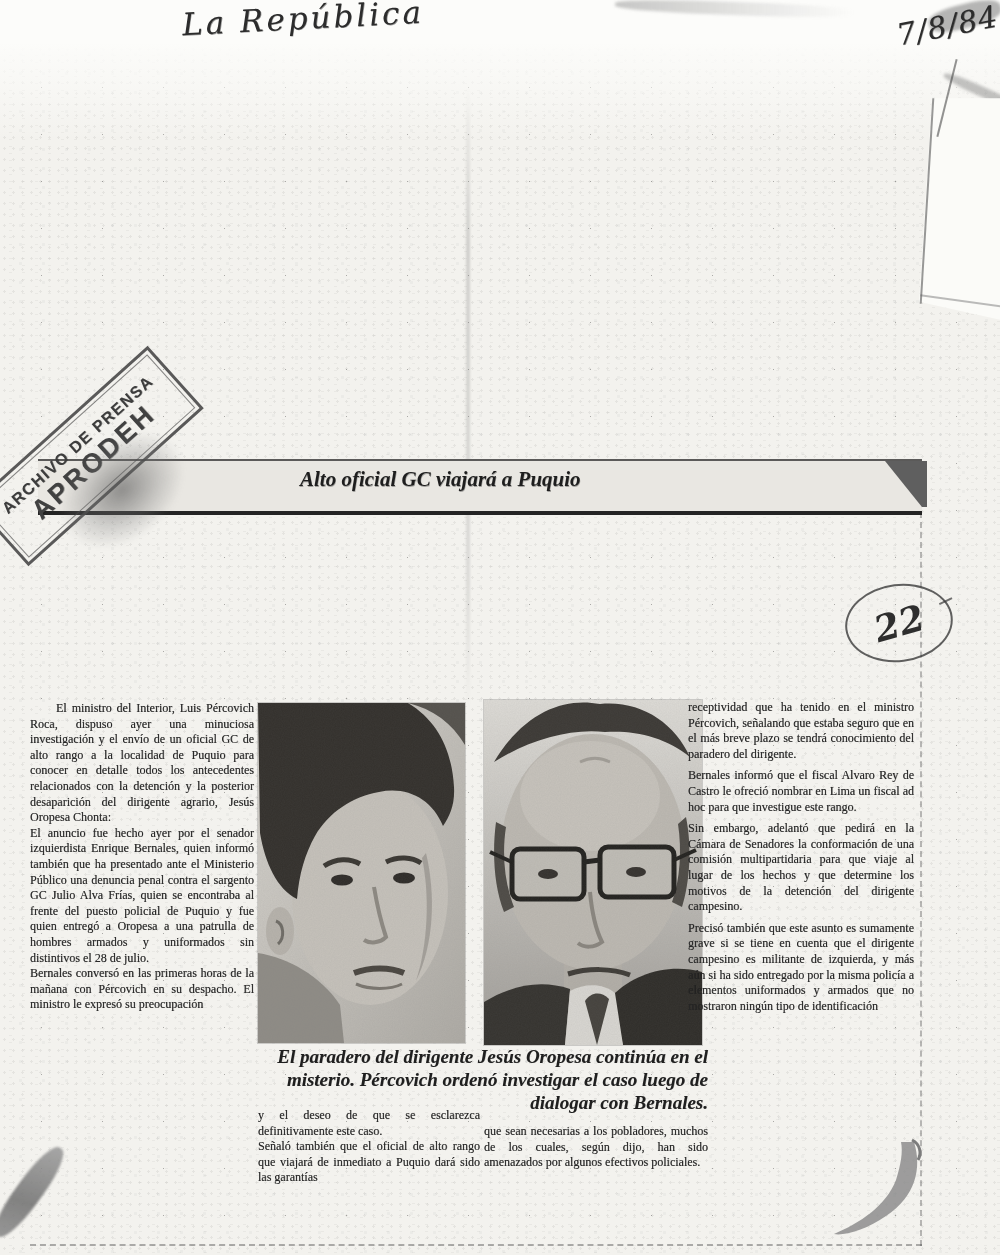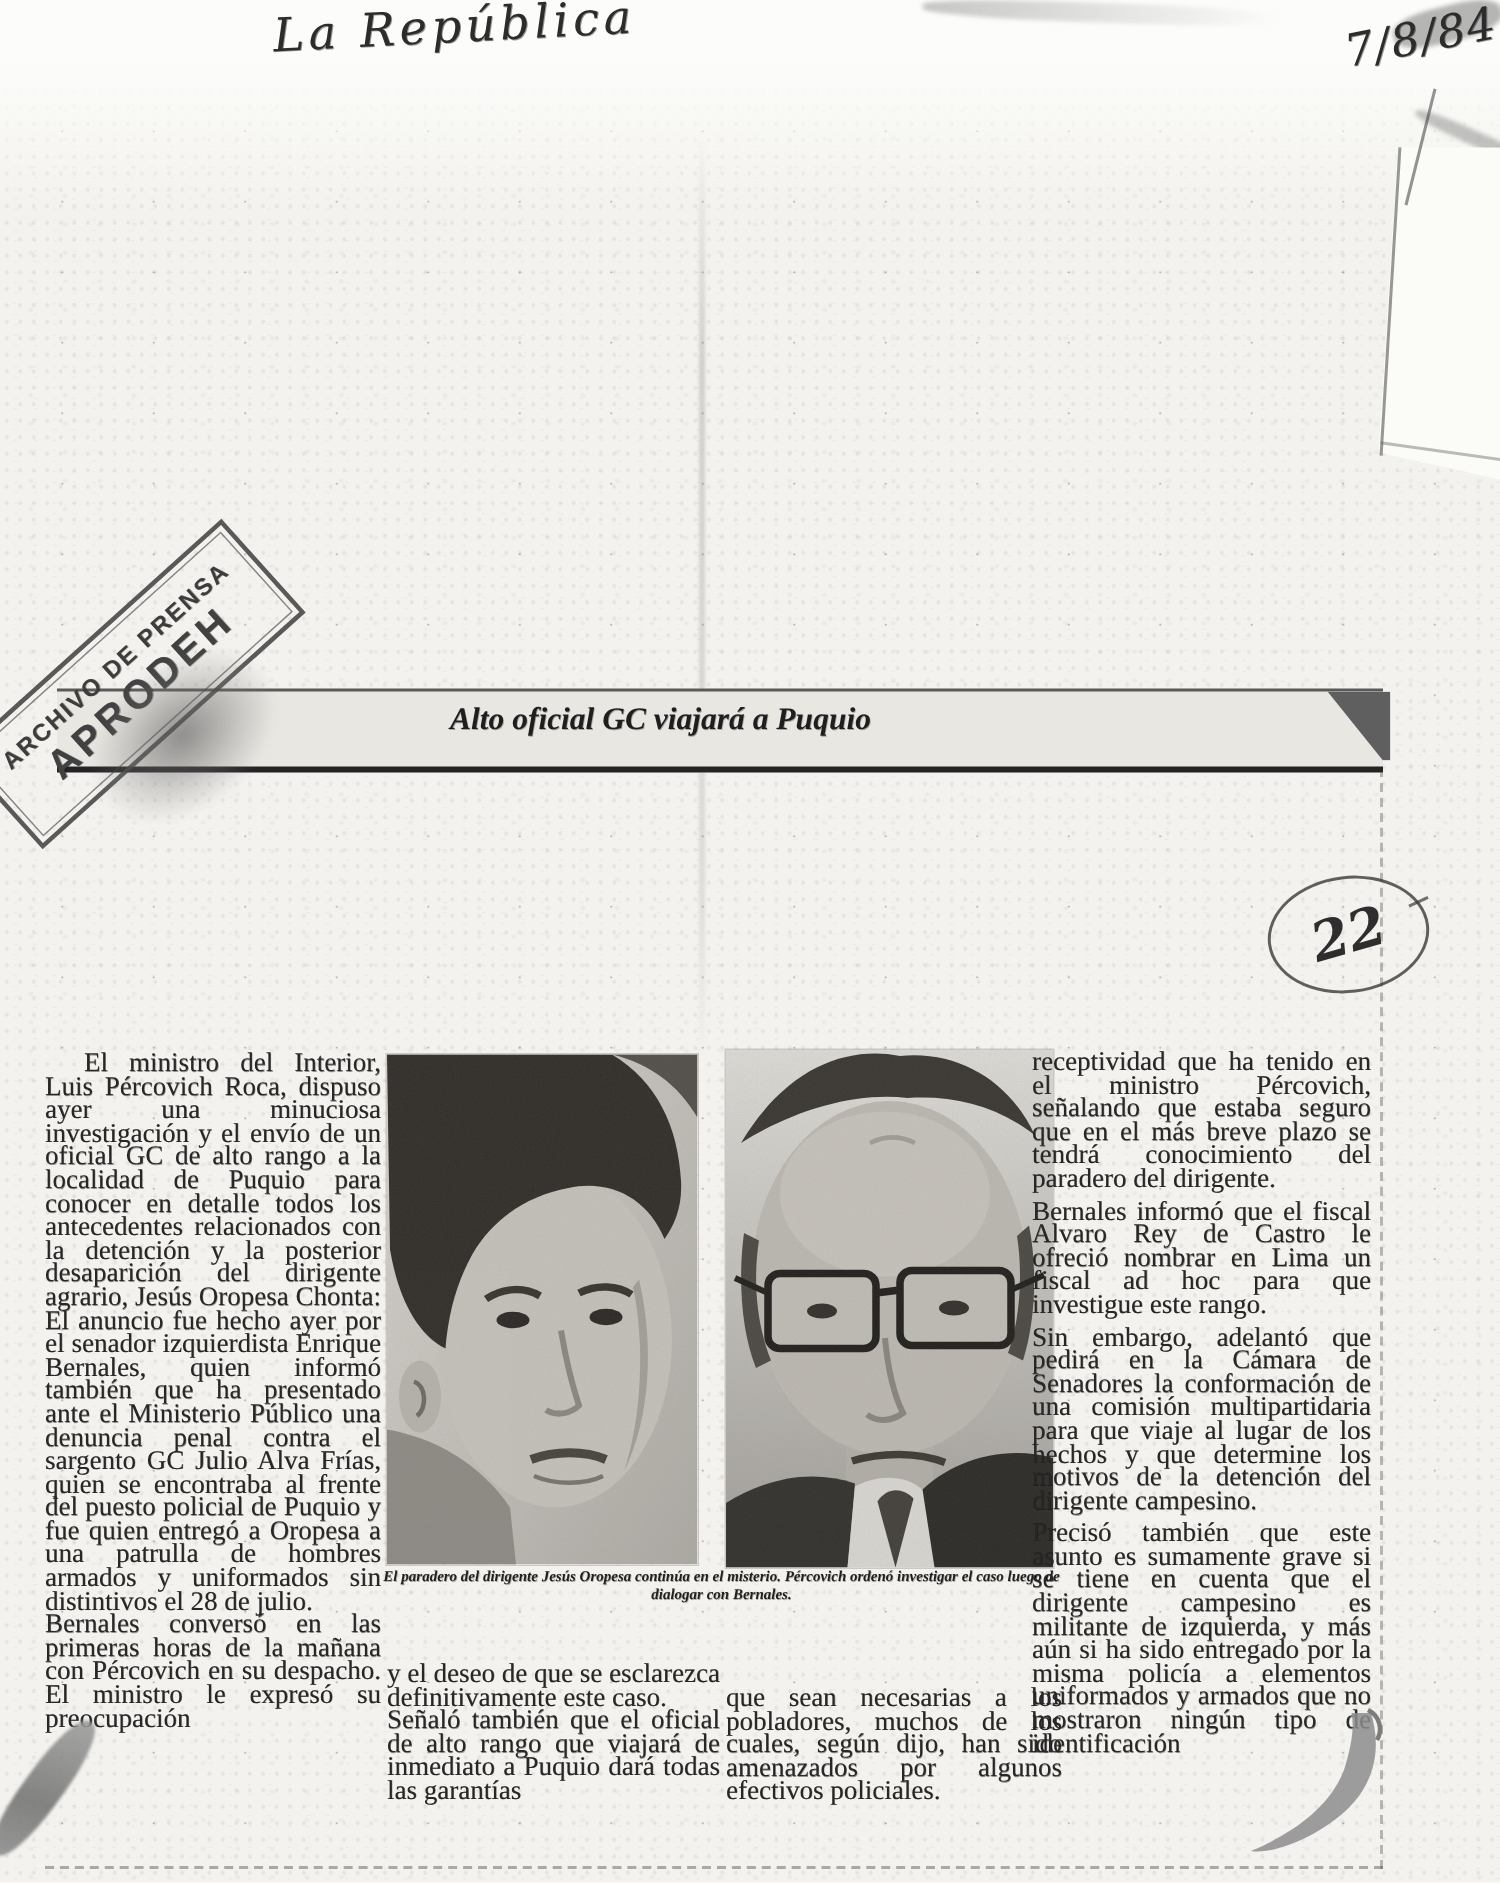--- a/index.html
+++ b/index.html
@@ -72,25 +72,25 @@
     border:2.5px solid rgba(58,58,58,.8);border-radius:50%;transform:rotate(-7deg);
     display:flex;align-items:center;justify-content:center;}
   .circled span{font-family:"DejaVu Serif",serif;font-style:italic;font-size:36px;font-weight:bold;
     color:#2e2e2e;transform:rotate(-9deg);}
   .circled .tick{position:absolute;right:-4px;top:20px;width:14px;height:2px;background:rgba(58,58,58,.7);
     transform:rotate(-18deg);}
   
   .photo{position:absolute;z-index:3;box-shadow:0 0 0 1px rgba(80,80,80,.25);}
   .photo svg{display:block;}
   
-  .caption{position:absolute;left:254px;top:1046px;width:454px;z-index:4;text-align:center;
-    font-size:10px;font-style:italic;font-weight:bold;line-height:1.2;color:#1f1f1f;
+  .caption{position:absolute;left:254px;top:1046px;width:454px;z-index:4;text-align:right;
+    font-size:19px;font-style:italic;font-weight:bold;line-height:1.2;color:#1f1f1f;
     text-shadow:0.4px 0.4px 0 rgba(0,0,0,.3);}
   
-  .col{position:absolute;z-index:4;font-size:18px;line-height:15.6px;text-align:justify;
+  .col{position:absolute;z-index:4;font-size:12px;line-height:15.6px;text-align:justify;
     color:#272727;text-shadow:0.35px 0.35px 0.3px rgba(0,0,0,.4);}
   .col p{margin:0;}
   .col p.gap{margin-top:6px;}
   .col p.indent{text-indent:26px;}
   .col1{left:30px;top:701px;width:224px;height:500px;}
   .col2{left:258px;top:1108px;width:222px;height:140px;}
   .col3{left:484px;top:1108px;width:224px;height:140px;margin-top:16px;}
   .col4{left:688px;top:700px;width:226px;height:540px;}
   
   .ink-streak{position:absolute;left:16px;top:1138px;width:26px;height:108px;z-index:6;
@@ -212,21 +212,21 @@
 
   <div class="caption">El paradero del dirigente Jesús Oropesa continúa en el misterio. Pércovich ordenó investigar el caso luego de dialogar con Bernales.</div>
 
   <div class="col col1">
     <p class="indent">El ministro del Interior, Luis Pércovich Roca, dispuso ayer una minuciosa investigación y el envío de un oficial GC de alto rango a la localidad de Puquio para conocer en detalle todos los antecedentes relacionados con la detención y la posterior desaparición del dirigente agrario, Jesús Oropesa Chonta:</p>
     <p>El anuncio fue hecho ayer por el senador izquierdista Enrique Bernales, quien informó también que ha presentado ante el Ministerio Público una denuncia penal contra el sargento GC Julio Alva Frías, quien se encontraba al frente del puesto policial de Puquio y fue quien entregó a Oropesa a una patrulla de hombres armados y uniformados sin distintivos el 28 de julio.</p>
     <p>Bernales conversó en las primeras horas de la mañana con Pércovich en su despacho. El ministro le expresó su preocupación</p>
   </div>
   <div class="col col2">
     <p>y el deseo de que se esclarezca definitivamente este caso.</p>
-    <p>Señaló también que el oficial de alto rango que viajará de inmediato a Puquio dará todas las garantías</p>
+    <p>Señaló también que el oficial de alto rango que viajará de inmediato a Puquio dará sido las garantías</p>
   </div>
   <div class="col col3">
     <p>que sean necesarias a los pobladores, muchos de los cuales, según dijo, han sido amenazados por algunos efectivos policiales.</p>
   </div>
   <div class="col col4">
     <p>receptividad que ha tenido en el ministro Pércovich, señalando que estaba seguro que en el más breve plazo se tendrá conocimiento del paradero del dirigente.</p>
     <p class="gap">Bernales informó que el fiscal Alvaro Rey de Castro le ofreció nombrar en Lima un fiscal ad hoc para que investigue este rango.</p>
     <p class="gap">Sin embargo, adelantó que pedirá en la Cámara de Senadores la conformación de una comisión multipartidaria para que viaje al lugar de los hechos y que determine los motivos de la detención del dirigente campesino.</p>
     <p class="gap">Precisó también que este asunto es sumamente grave si se tiene en cuenta que el dirigente campesino es militante de izquierda, y más aún si ha sido entregado por la misma policía a elementos uniformados y armados que no mostraron ningún tipo de identificación</p>
   </div>

